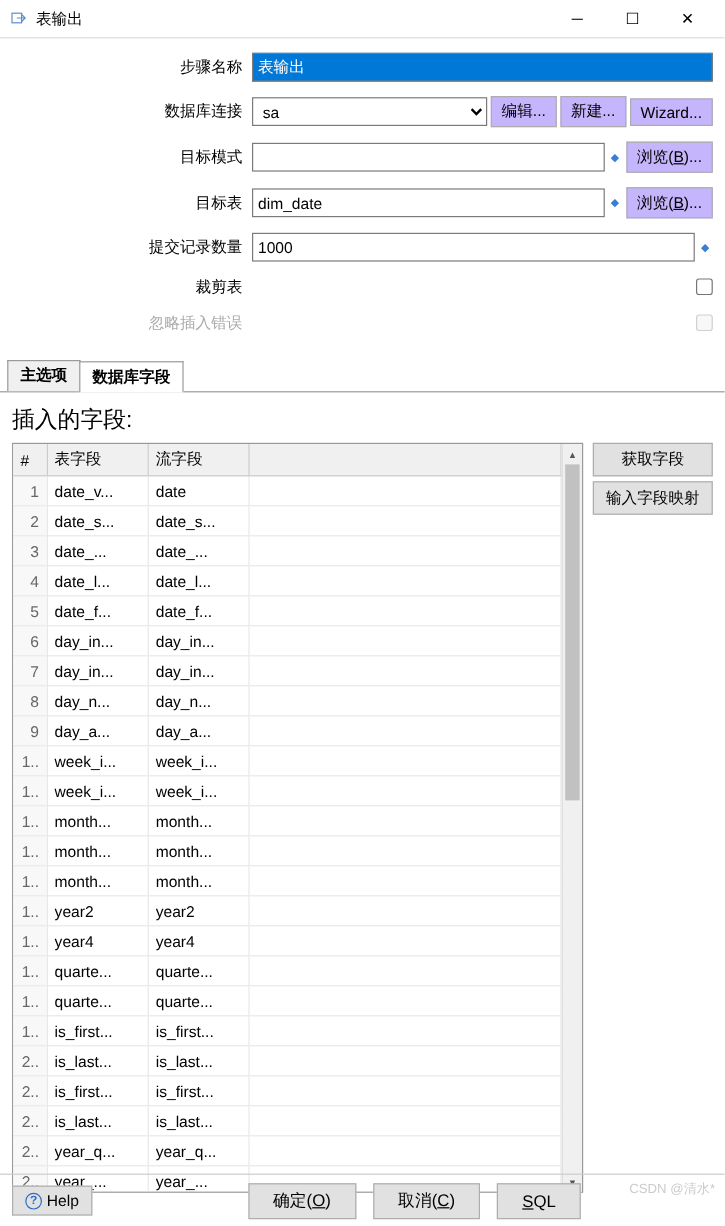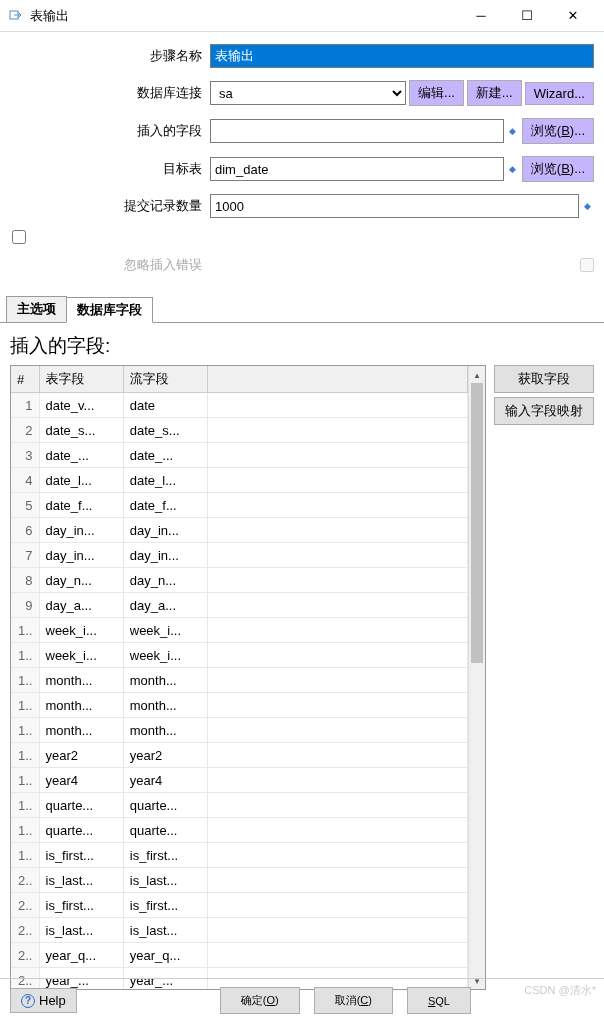--- a/index.html
+++ b/index.html
@@ -36,21 +36,21 @@
 .scrollbar .thumb { position: absolute; left: 2px; right: 2px; background: #c1c1c1; top: 17px; height: 280px; }
 .scrollbar .arrow { height: 17px; display: flex; align-items: center; justify-content: center; font-size: 9px; color: #555; }
 .scrollbar .arrow-up { position: absolute; top: 0; left: 0; right: 0; }
 .scrollbar .arrow-down { position: absolute; bottom: 0; left: 0; right: 0; }
 .side-btns { display: flex; flex-direction: column; gap: 4px; width: 100px; }
 .side-btn { border: 1px solid #adadad; background: #e1e1e1; padding: 4px 8px; font-size: 13px; font-family: inherit; cursor: pointer; }
 .footer { position: absolute; bottom: 0; left: 0; right: 0; height: 44px; border-top: 1px solid #ccc; display: flex; align-items: center; padding: 0 10px; gap: 20px; }
 .help-btn { border: 1px solid #adadad; background: #e1e1e1; padding: 4px 10px; font-size: 13px; cursor: pointer; display: flex; align-items: center; gap: 4px; }
 .help-icon { width: 14px; height: 14px; border: 1px solid #2a6ec9; border-radius: 50%; color: #2a6ec9; font-size: 10px; display: flex; align-items: center; justify-content: center; font-weight: bold; }
 .footer-mid { flex: 1; display: flex; justify-content: center; gap: 14px; }
-.footer-btn { border: 1px solid #adadad; background: #e1e1e1; padding: 5px 20px; font-size: 11px; font-family: inherit; cursor: pointer; }
+.footer-btn { border: 1px solid #adadad; background: #e1e1e1; padding: 5px 20px; font-size: 14px; font-family: inherit; cursor: pointer; }
 .watermark { position: absolute; bottom: 24px; right: 8px; color: #ccc; font-size: 11px; }
 .u { text-decoration: underline; }
 </style>
 </head>
 <body>
 
 <div class="titlebar">
   <span class="icon">
     <svg width="14" height="14" viewBox="0 0 14 14">
         <rect x="1" y="2" width="8" height="8" fill="none" stroke="#5b8fc7" stroke-width="1"></rect>
@@ -71,37 +71,38 @@
     <input class="form-input selected" value="表输出" style="">
   </div>
   <div class="form-row">
     <div class="form-label">数据库连接</div>
     <select class="form-select"><option>sa</option></select>
     <button class="btn">编辑...</button>
     <button class="btn">新建...</button>
     <button class="btn">Wizard...</button>
   </div>
   <div class="form-row">
-    <div class="form-label">插入的字段</div>
+    <div class="form-label">目标模式</div>
     <input class="form-input" value="" style="">
     <span class="diamond">◆</span>
     <button class="btn">浏览(<span class="u">B</span>)...</button>
   </div>
   <div class="form-row">
     <div class="form-label">目标表</div>
     <input class="form-input" value="dim_date" style="">
     <span class="diamond">◆</span>
     <button class="btn">浏览(<span class="u">B</span>)...</button>
   </div>
   <div class="form-row">
     <div class="form-label">提交记录数量</div>
     <input class="form-input" value="1000" style="">
     <span class="diamond">◆</span>
   </div>
   <div class="form-row">
+    <div class="form-label">裁剪表</div>
     <input type="checkbox" class="checkbox" style="">
   </div>
   <div class="form-row">
     <div class="form-label disabled">忽略插入错误</div>
     <input type="checkbox" class="checkbox" disabled="" style="">
   </div>
 </div>
 
 <div class="tabs">
   <div class="tab">主选项</div>

